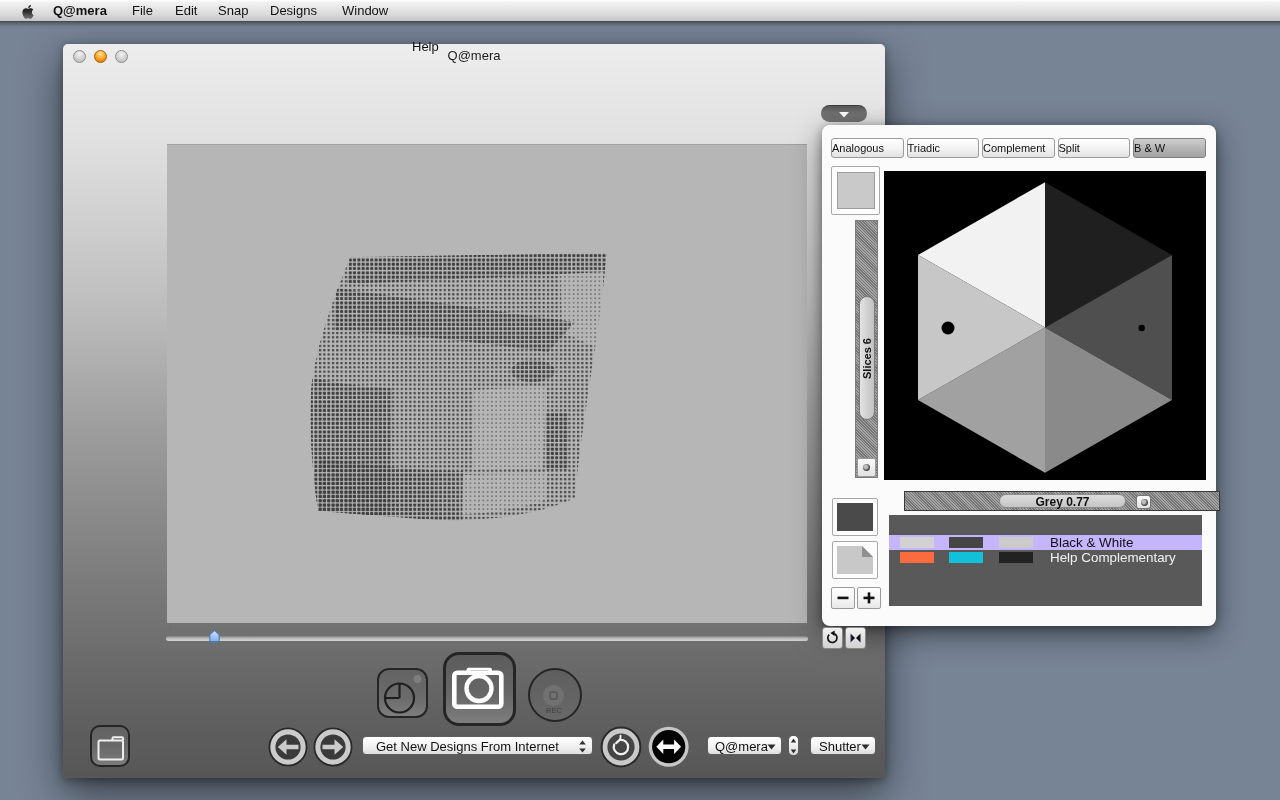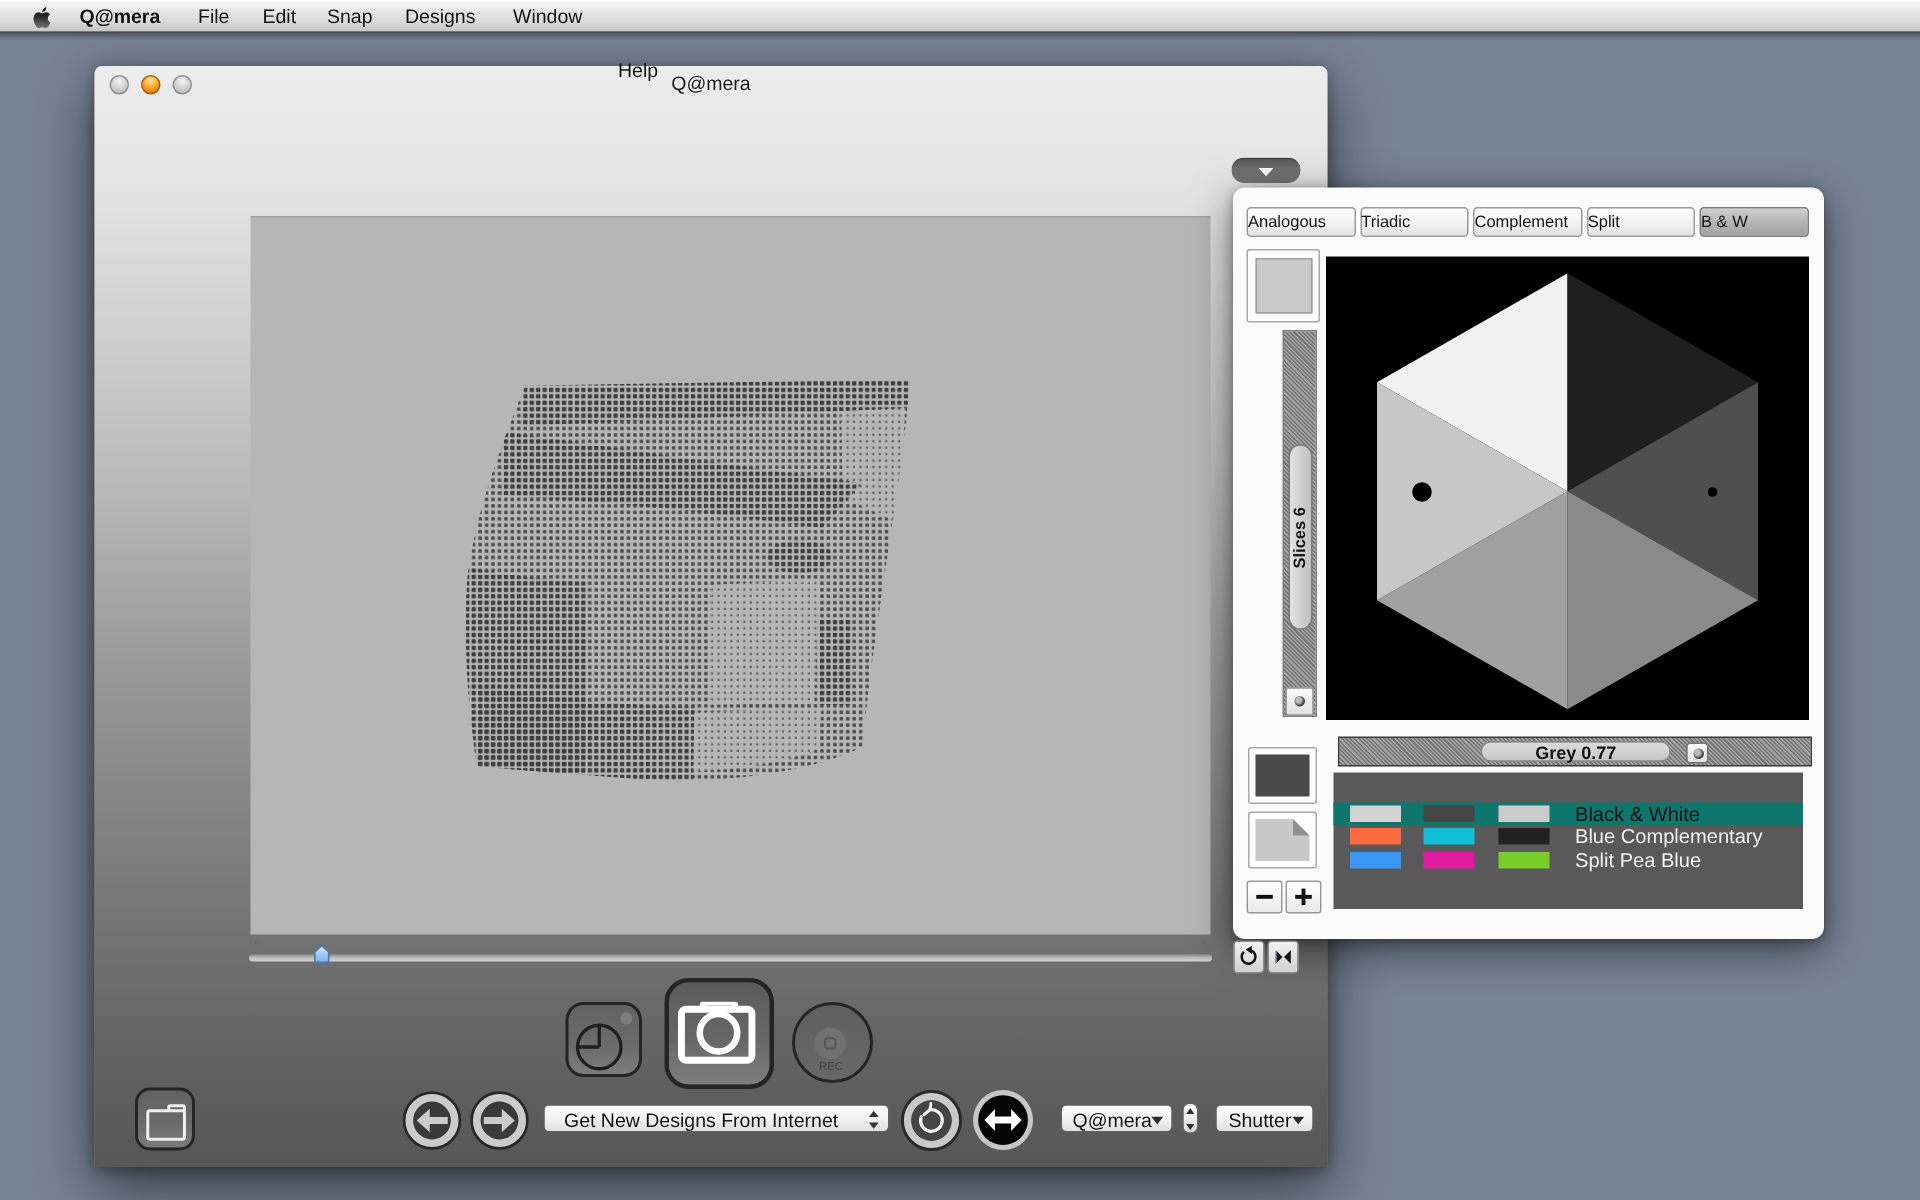--- a/index.html
+++ b/index.html
@@ -54,28 +54,28 @@
     background:linear-gradient(#ffffff,#f2f2f2 55%,#e2e2e2);font-size:11px;color:#111;line-height:19px;}
   .tab.sel{background:linear-gradient(#cfcfcf,#b5b5b5 50%,#a2a2a2);border-color:#7e7e7e;}
   .swbox{position:absolute;border:1px solid #a8a8a8;background:#fdfdfd;border-radius:2px;}
   .hatch{background:repeating-linear-gradient(45deg,#a4a4a4 0 1px,#757575 1px 2px);}
   #vtrack{position:absolute;left:33px;top:95px;width:23px;height:258px;border:1px solid #7d7d7d;}
   #vthumb{position:absolute;left:2.5px;top:75px;width:16px;height:124px;border-radius:8px;border:1px solid #7a7a7a;
     background:linear-gradient(90deg,#e3e3e3,#cdcdcd 60%,#c2c2c2);}
   #vthumb span{position:absolute;left:0.5px;top:0;width:15px;height:124px;writing-mode:vertical-rl;transform:rotate(180deg);
     text-align:center;font-size:11px;font-weight:bold;color:#111;line-height:15px;}
   #blacksq{position:absolute;left:62px;top:46px;width:322px;height:309px;background:#000;}
-  #greybar{position:absolute;left:70px;top:366px;width:316px;height:20px;border:1px solid #3a3a3a;}
+  #greybar{position:absolute;left:82px;top:366px;width:316px;height:20px;border:1px solid #3a3a3a;}
   #greythumb{position:absolute;left:94px;top:2px;width:127px;height:14px;border-radius:7px;border:1px solid #8a8a8a;
     background:linear-gradient(#dcdcdc,#c6c6c6);text-align:center;font-size:12px;font-weight:bold;color:#111;line-height:14px;}
   #greyknob{position:absolute;left:231px;top:2.5px;width:15px;height:14px;border-radius:3px;border:1px solid #777;
     background:linear-gradient(#fdfdfd,#e3e3e3);}
   #list{position:absolute;left:67px;top:390px;width:313px;height:91px;background:#595959;font-size:13.4px;}
   .lrow{position:absolute;left:0;width:313px;height:15.7px;line-height:15.7px;color:#f2f2f2;}
-  .lrow.sel{background:#0f766e;color:#111;text-decoration:underline;}
+  .lrow.sel{background:#c4b5fd;color:#111;text-decoration:underline;}
   .chip{position:absolute;top:2px;width:34px;height:11px;}
   .ltext{position:absolute;left:161px;top:0;}
   .pm{position:absolute;top:462px;width:24px;height:21.5px;border:1px solid #9b9b9b;border-radius:2px;
     background:linear-gradient(#ffffff,#f4f4f4 55%,#e8e8e8);}
   .smbtn{position:absolute;top:627px;width:21px;height:22px;border:1px solid #888;border-radius:3px;
     background:linear-gradient(#f2f2f2,#dedede 60%,#d2d2d2);z-index:22;}
 </style>
 </head>
 <body>
 <div id="mbshadow"></div>
@@ -281,27 +281,21 @@
     <div class="lrow sel" style="top:19.7px;">
       <div class="chip" style="left:10.5px;background:#d2d2d2;"></div>
       <div class="chip" style="left:60.3px;background:#454545;"></div>
       <div class="chip" style="left:110px;background:#cbcbcb;"></div>
       <div class="ltext">Black &amp; White</div>
     </div>
     <div class="lrow" style="top:35.4px;">
       <div class="chip" style="left:10.5px;background:#fb6b3d;"></div>
       <div class="chip" style="left:60.3px;background:#12c1d9;"></div>
       <div class="chip" style="left:110px;background:#222;"></div>
-      <div class="ltext">Blue Complementary</div>
-    </div>
-    <div class="lrow" style="top:51.1px;">
-      <div class="chip" style="left:10.5px;background:#3b97f5;"></div>
-      <div class="chip" style="left:60.3px;background:#e01b9e;"></div>
-      <div class="chip" style="left:110px;background:#7acc29;"></div>
-      <div class="ltext">Split Pea Blue</div>
+      <div class="ltext">Help Complementary</div>
     </div>
   </div>
 
   <div class="swbox" style="left:10px;top:373px;width:46px;height:38px;">
     <div style="position:absolute;left:4px;top:4px;width:36px;height:28px;background:#4a4a4a;"></div>
   </div>
   <div class="swbox" style="left:10px;top:416px;width:46px;height:38px;">
     <svg width="44" height="36">
         <path d="M4 4 L29 4 L40 15 L40 32 L4 32 Z" fill="#c8c8c8"></path>
       <path d="M29 4 L40 15 L29 15 Z" fill="#8f8f8f"></path>

